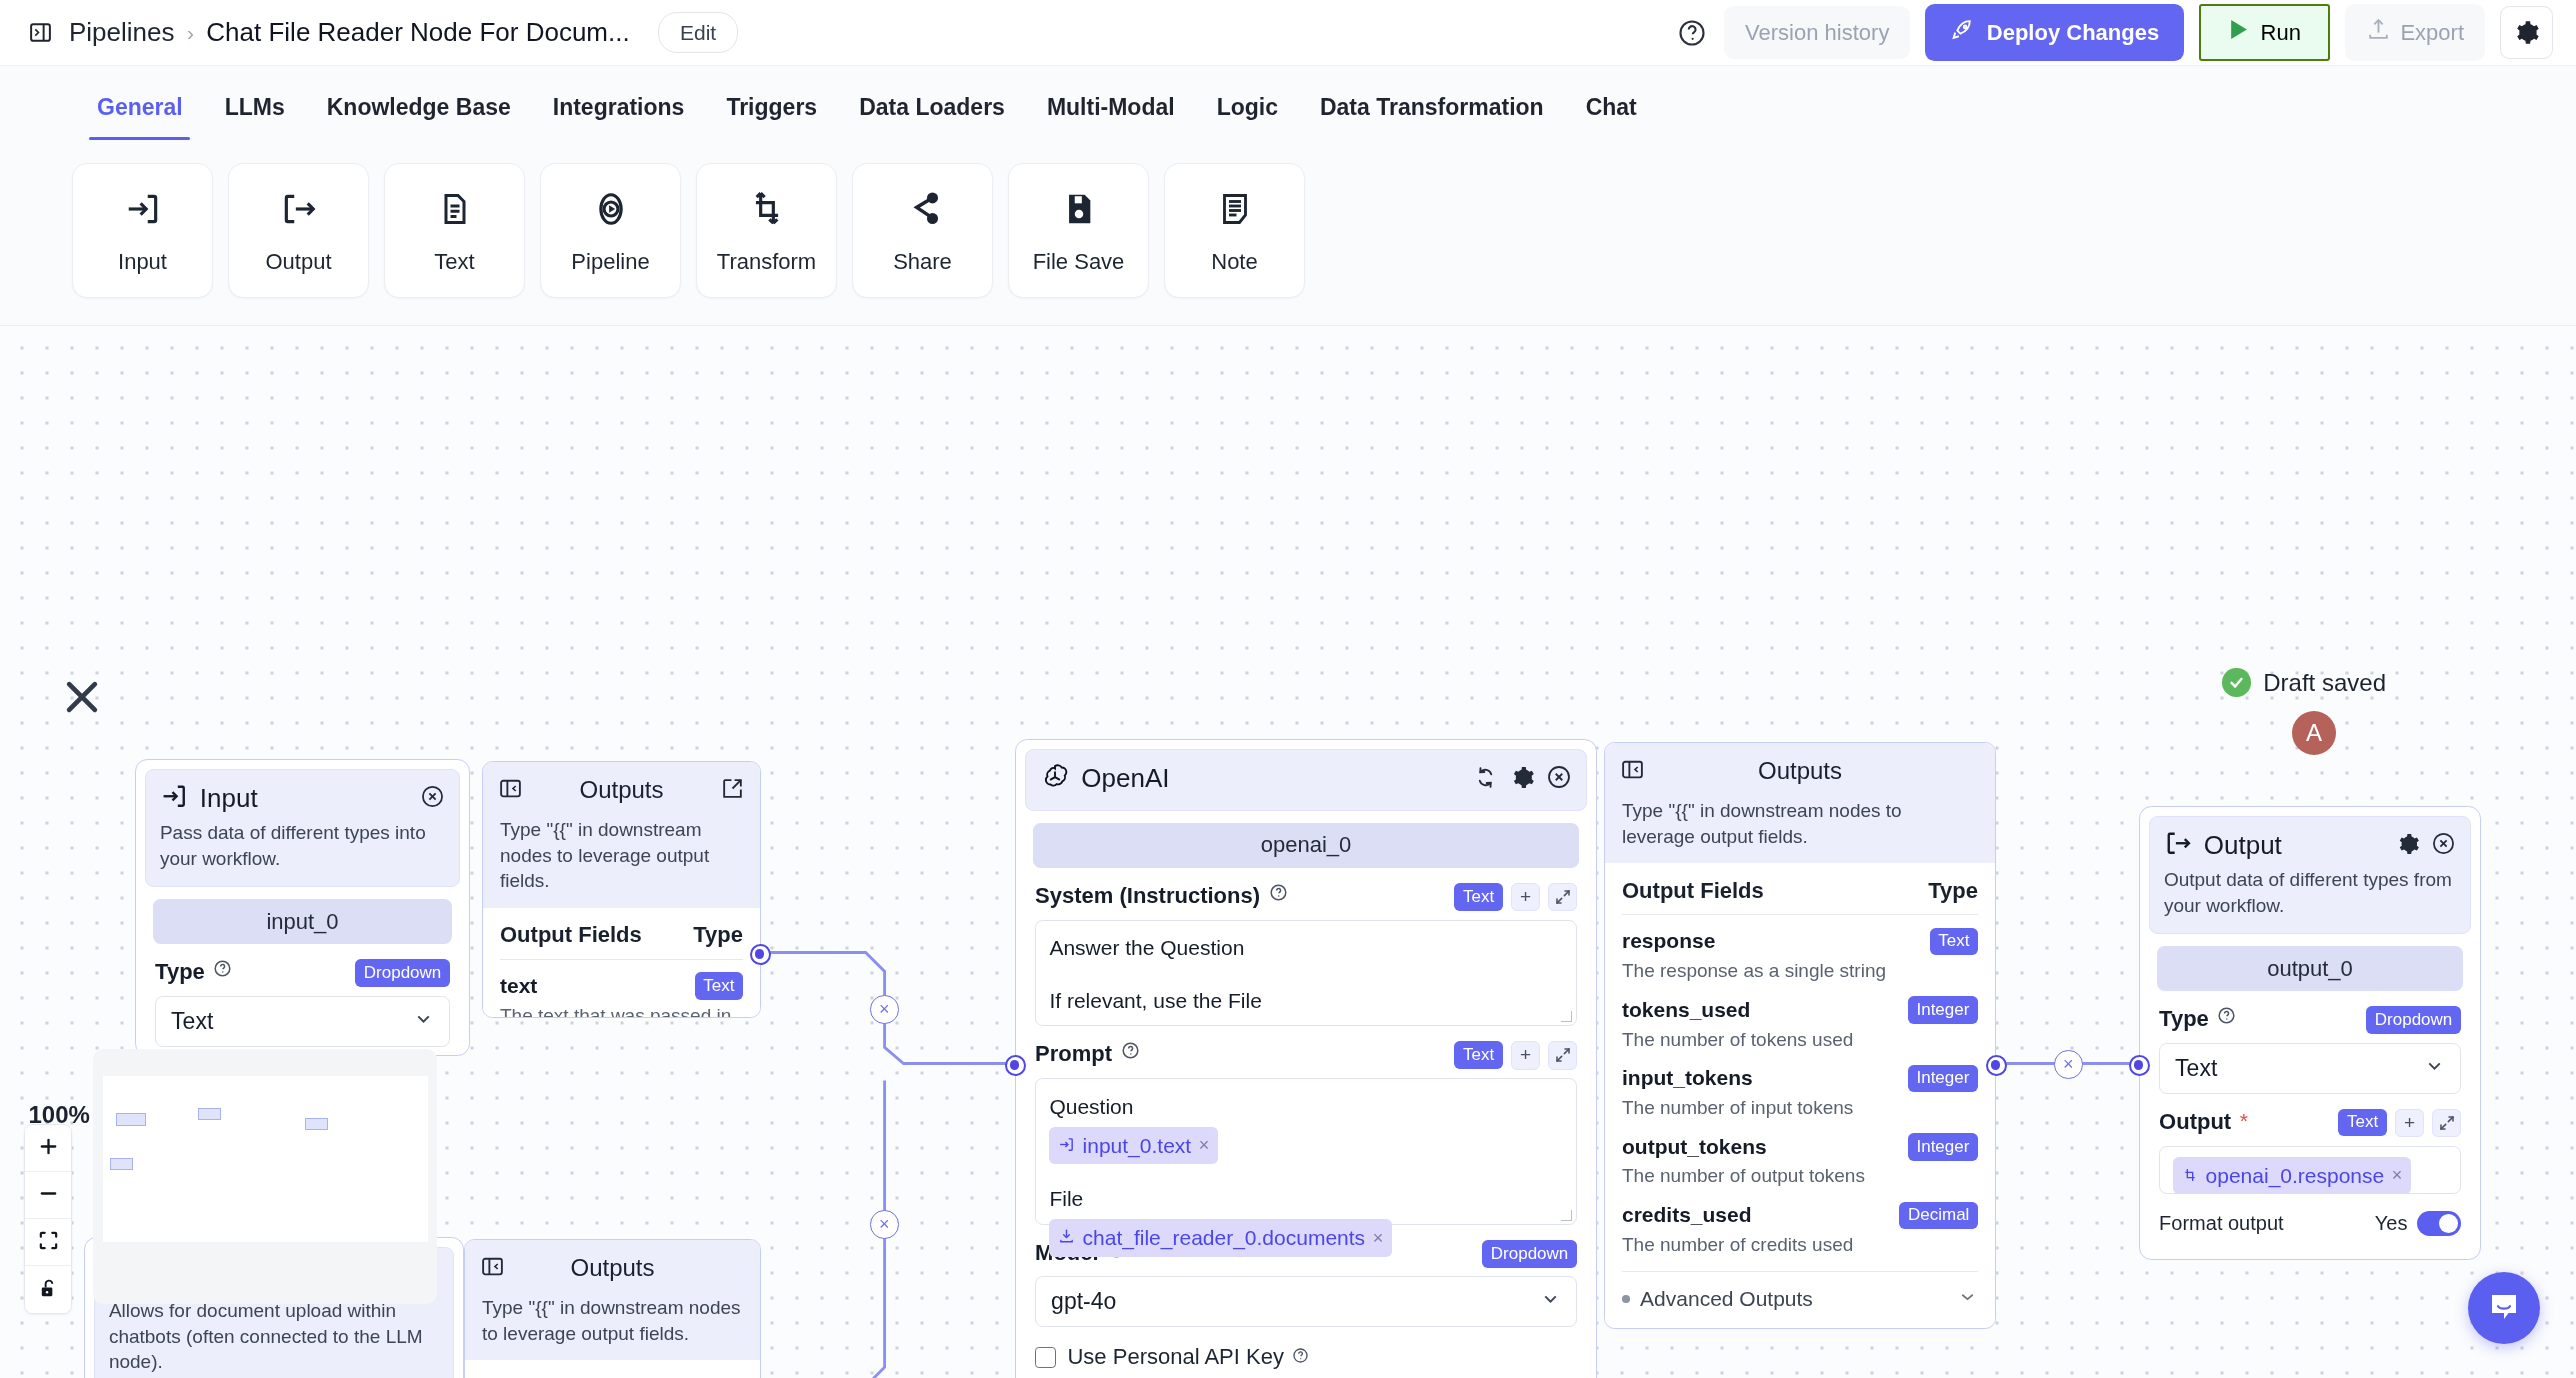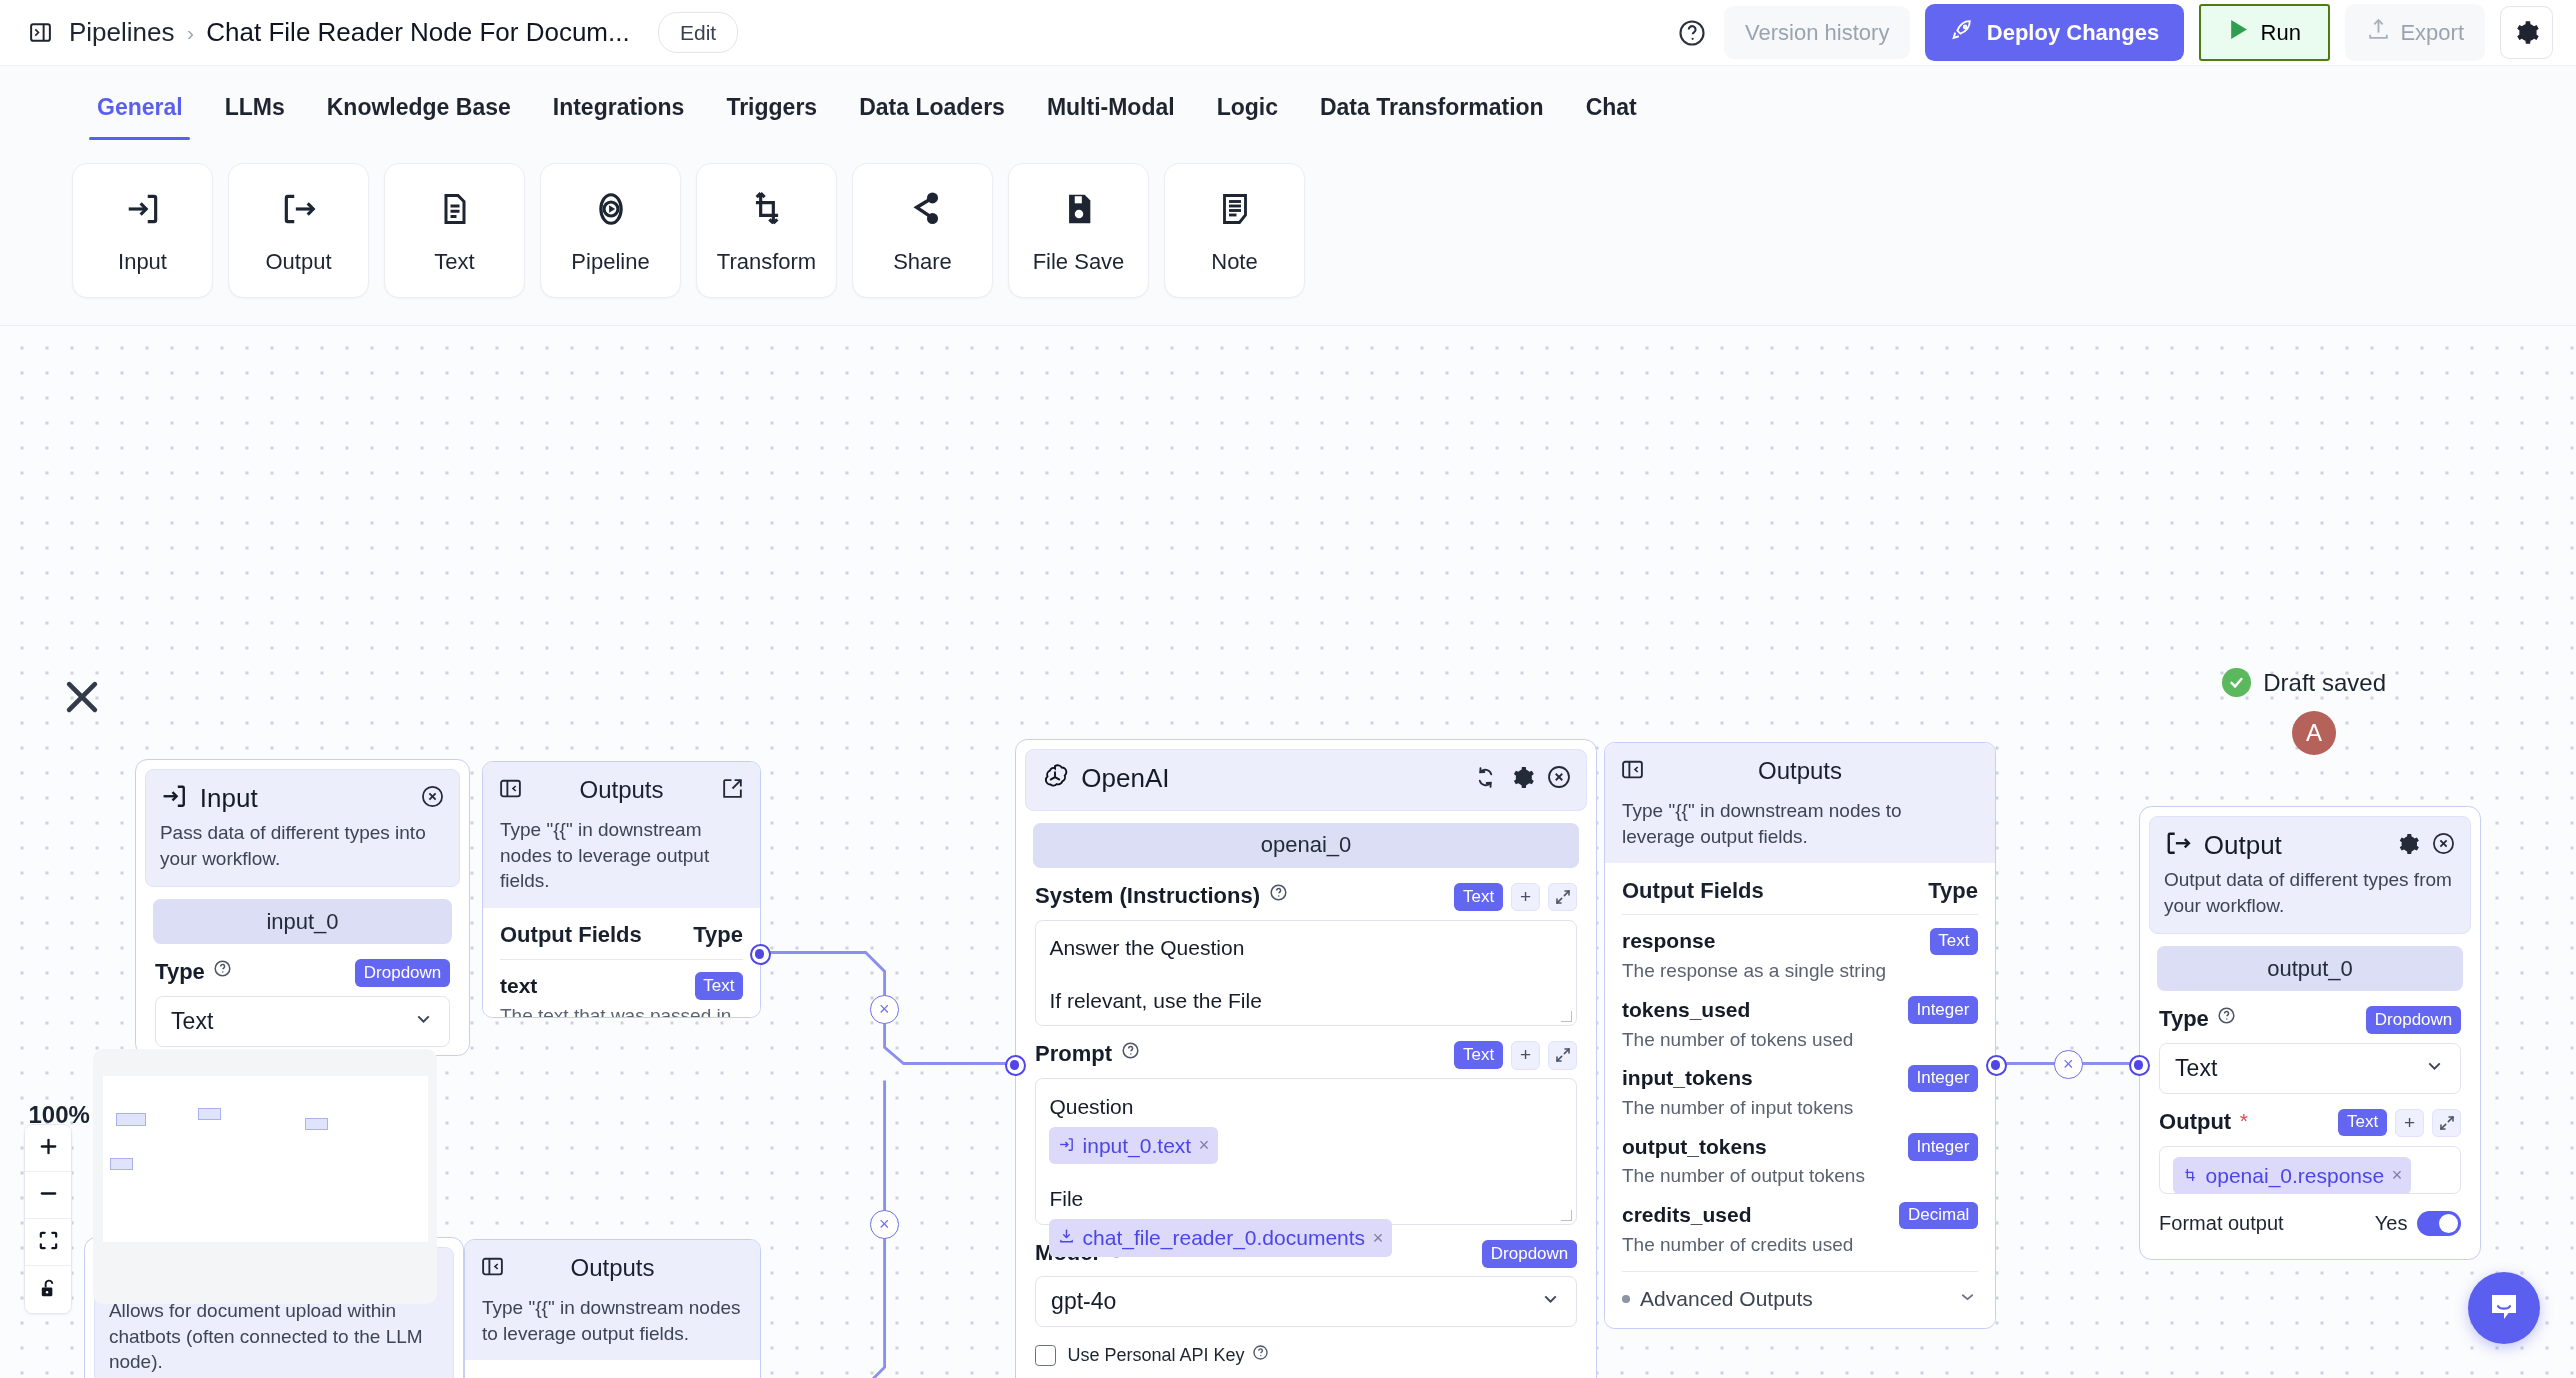--- a/index.html
+++ b/index.html
@@ -168,21 +168,21 @@
     transform: skew(0deg);
   }
   .chip {
     display: inline-flex; align-items: center; gap: 7.6px;
     background: #ddd9fa; border-radius: 5.7px; padding: 2.9px 8.6px;
     color: #4a46e8; font-size: 21px; margin-top: 4.8px;
   }
   .chip .x { color: #7d7aa8; font-size: 18px; cursor: pointer; }
   .chkrow { display: flex; align-items: center; gap: 11.4px; margin: 17px 10.5px 15px 10.5px; }
   .chkbox { width: 21px; height: 21px; border: 1.9px solid #6a7181; border-radius: 3.8px; background: #fff; cursor: pointer; }
-  .chklabel { font-size: 18px; color: #1d2533; display: flex; align-items: center; gap: 7.6px; }
+  .chklabel { font-size: 22px; color: #1d2533; display: flex; align-items: center; gap: 7.6px; }
   .togglerow { display: flex; align-items: center; margin: 17px 10.5px 15px 10.5px; font-size: 20px; color: #1d2533; }
   .toggle { margin-left: 9.5px; width: 44px; height: 25px; border-radius: 12.4px; background: #5b5fef; position: relative; cursor: pointer; }
   .toggle::after { content:""; position:absolute; right:2.9px; top:2.9px; width:19px; height:19px; border-radius:50%; background:#fff; }
 
   
   .outpanel {
     position: absolute; background: #fff; border: 1px solid #c8cdf4;
     border-radius: 10.5px; overflow: hidden;
   }
   .outpanel-head {

